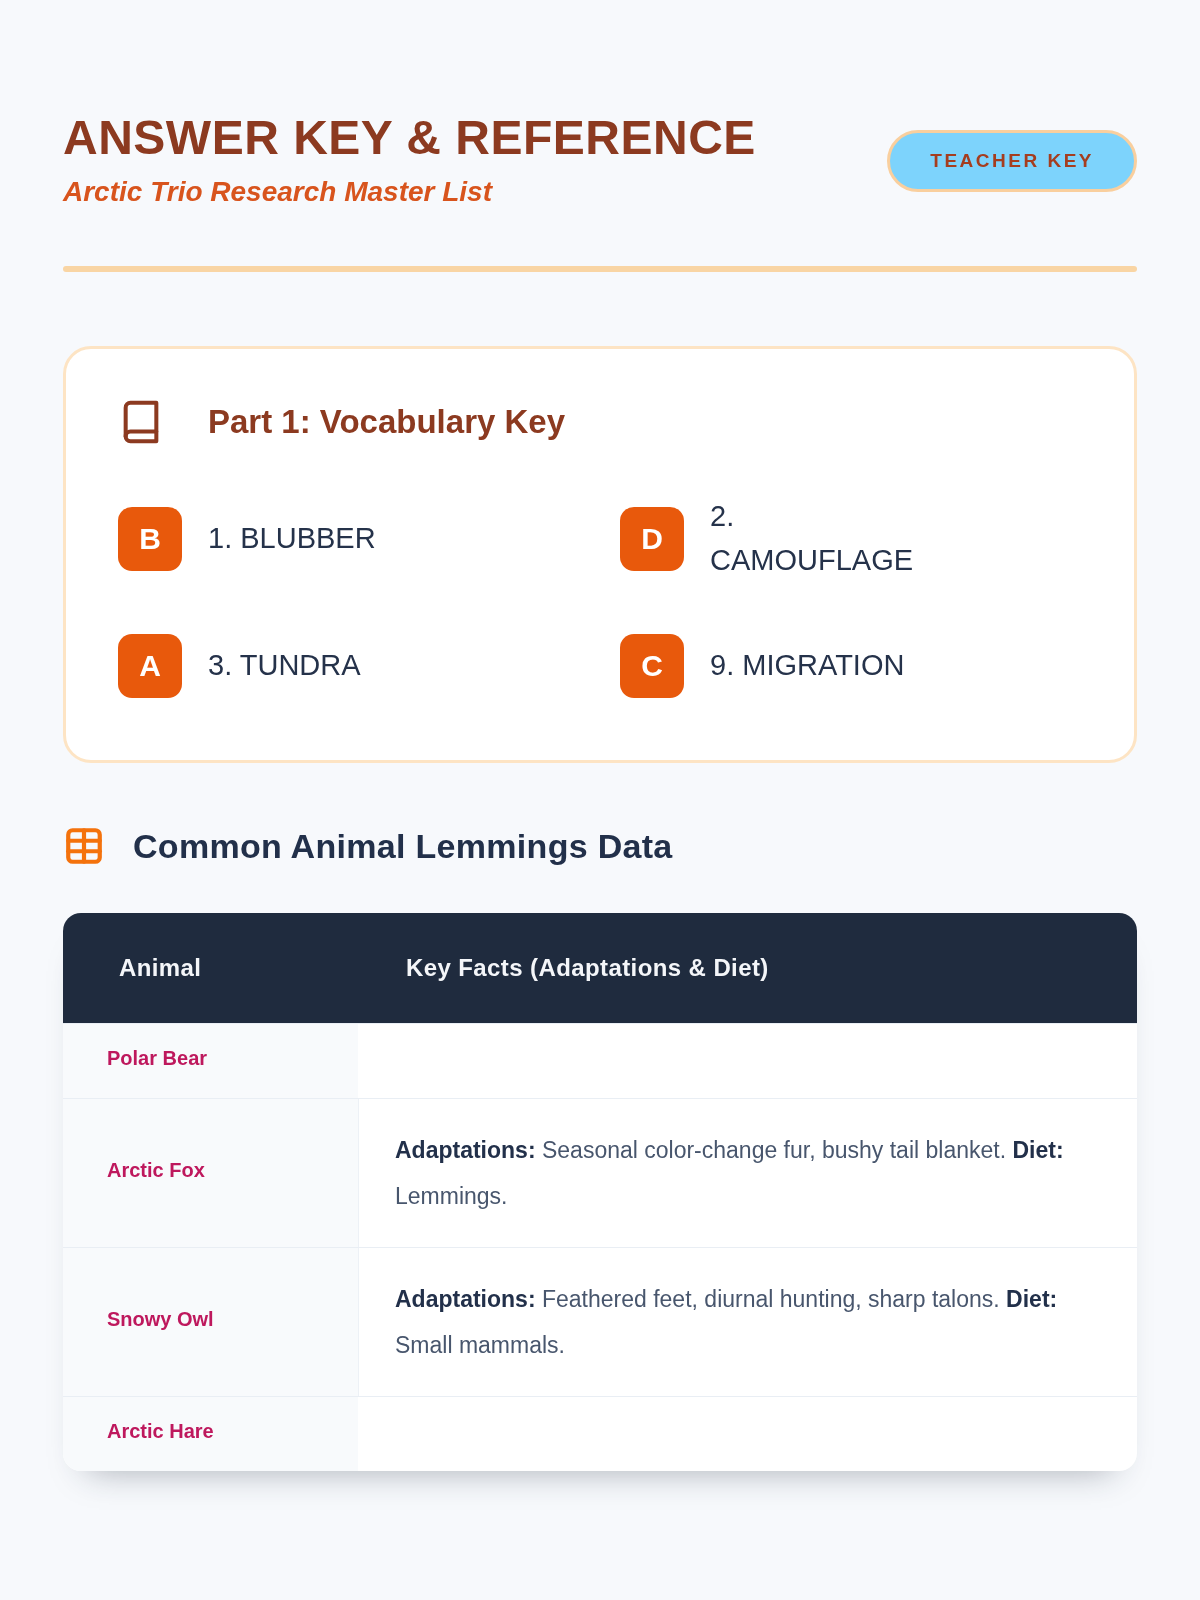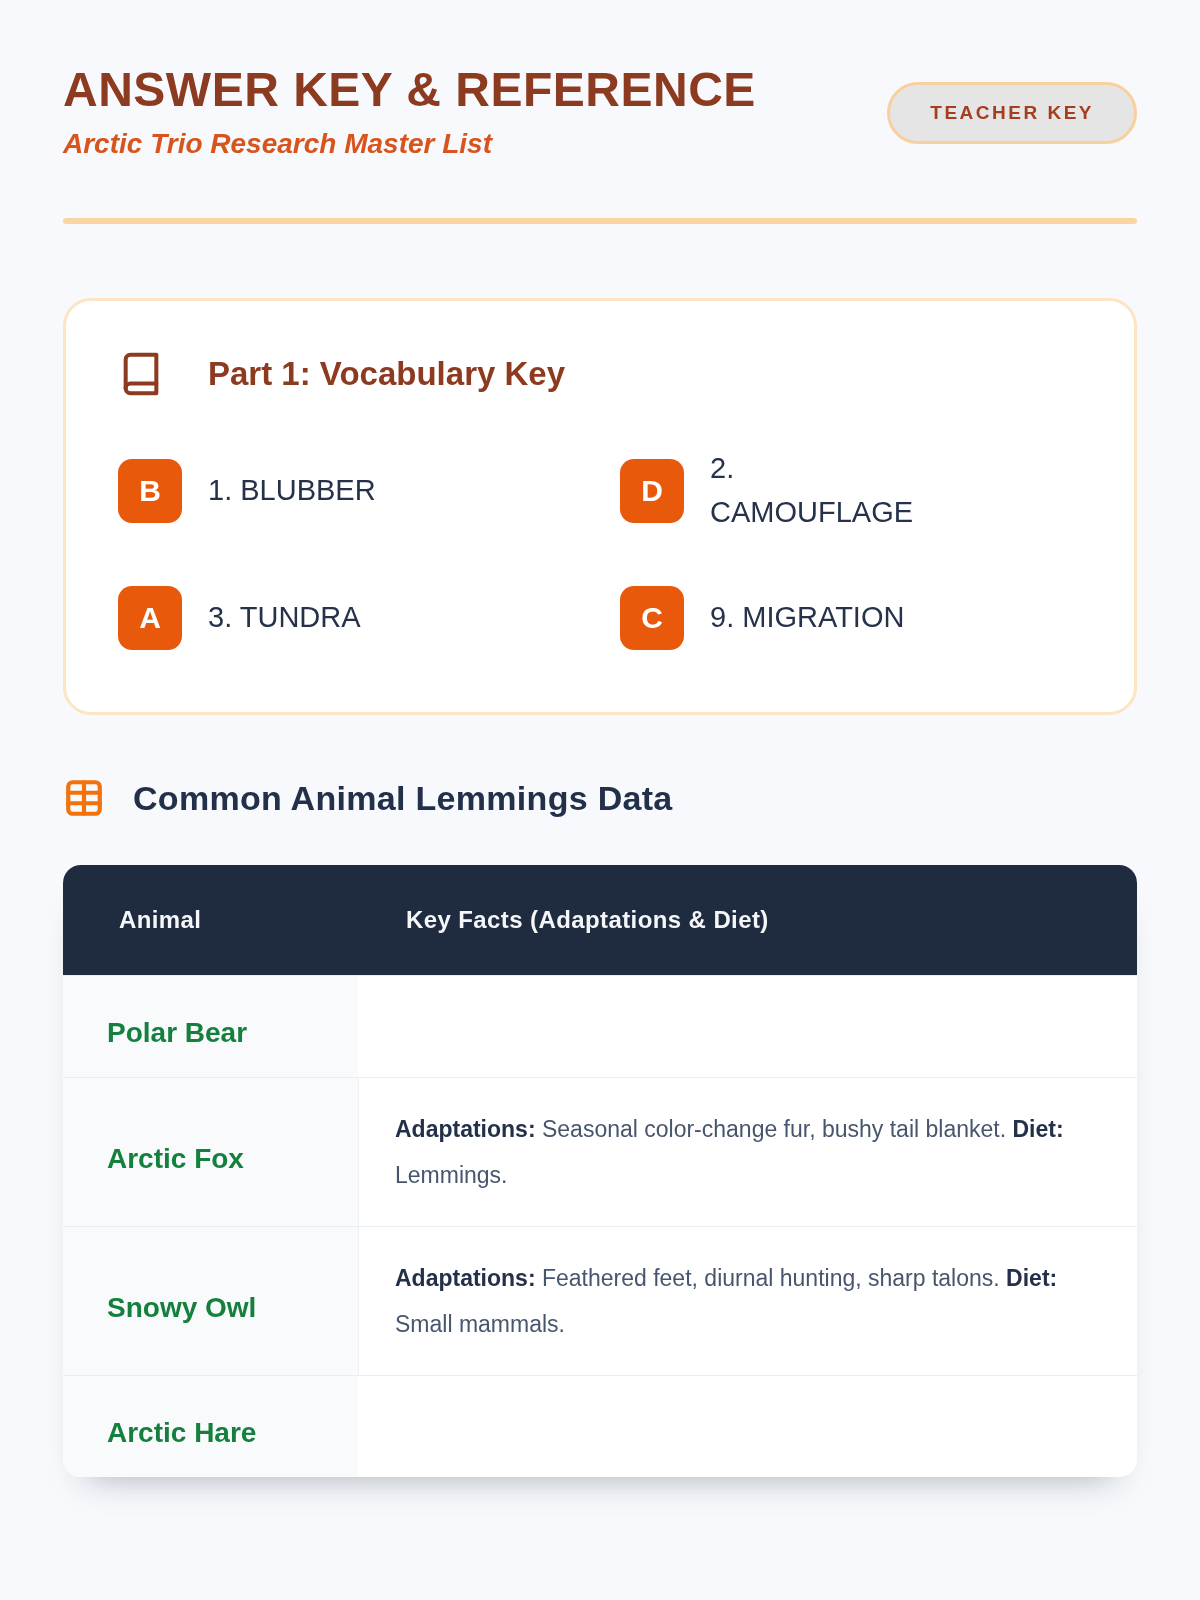--- a/index.html
+++ b/index.html
@@ -2,35 +2,35 @@
 <html><head>
 <meta charset="utf-8">
 <style>
   * { margin: 0; padding: 0; box-sizing: border-box; }
   html, body { width: 1200px; height: 1600px; overflow: hidden; }
   body {
     background: #F7F9FC;
     font-family: "Liberation Sans", sans-serif;
     color: #25324A;
   }
-  .page { padding: 66px 63px 0; }
+  .page { padding: 66px 63px 0; margin-top: 48px; }
 
   
   .header-row { display: flex; justify-content: space-between; align-items: flex-start; }
   .page-title {
     font-size: 48px; font-weight: 800; letter-spacing: 0.5px;
     color: #8C3A20; line-height: 1.0;
   }
   .page-subtitle {
     margin-top: 14px; font-size: 28px; font-style: italic; font-weight: 700;
     color: #D8541D;
   }
   .teacher-pill {
     margin-top: 16px; flex: 0 0 auto;
-    background: #e5e5e5; border: 3px solid #F9CF9E; border-radius: 40px;
+    background: #7dd3fc; border: 3px solid #F9CF9E; border-radius: 40px;
     padding: 17px 40px;
     font-size: 19px; font-weight: 700; letter-spacing: 2.5px; color: #A53D1F;
   }
   .divider { margin-top: 58px; height: 6px; border-radius: 3px; background: #F9D5A4; }
 
   
   .vocab-card {
     margin-top: 74px; background: #FFFFFF;
     border: 3px solid #FDE4C4; border-radius: 28px;
     padding: 50px 52px 62px;
@@ -68,23 +68,23 @@
     display: grid; grid-template-columns: 295px 1fr;
     background: #1F2B3E; color: #F4F6F9;
     padding: 41px 12px;
   }
   .t-head .th { font-size: 24px; font-weight: 700; letter-spacing: 0.4px; }
   .th-animal { padding-left: 44px; }
   .th-facts  { padding-left: 36px; }
   .t-row { display: grid; grid-template-columns: 295px 1fr; border-top: 1px solid #E9EEF4; }
   .t-row:first-of-type { border-top: none; }
   .t-name {
-    background: #F8FAFC; padding: 41px 20px 28px 44px;
+    background: #F8FAFC; padding: 23px 20px 28px 44px;
     display: flex; align-items: center;
-    font-size: 28px; font-weight: 700; color: #15803d;
+    font-size: 20px; font-weight: 700; color: #be185d;
   }
   .t-facts {
     border-left: 1px solid #EDF1F6;
     padding: 28px 52px 28px 36px;
     display: flex; flex-direction: column; justify-content: center;
     font-size: 23px; line-height: 2.0; color: #48566D;
   }
   .b { font-weight: 700; color: #22304A; }
 </style>
 </head>

